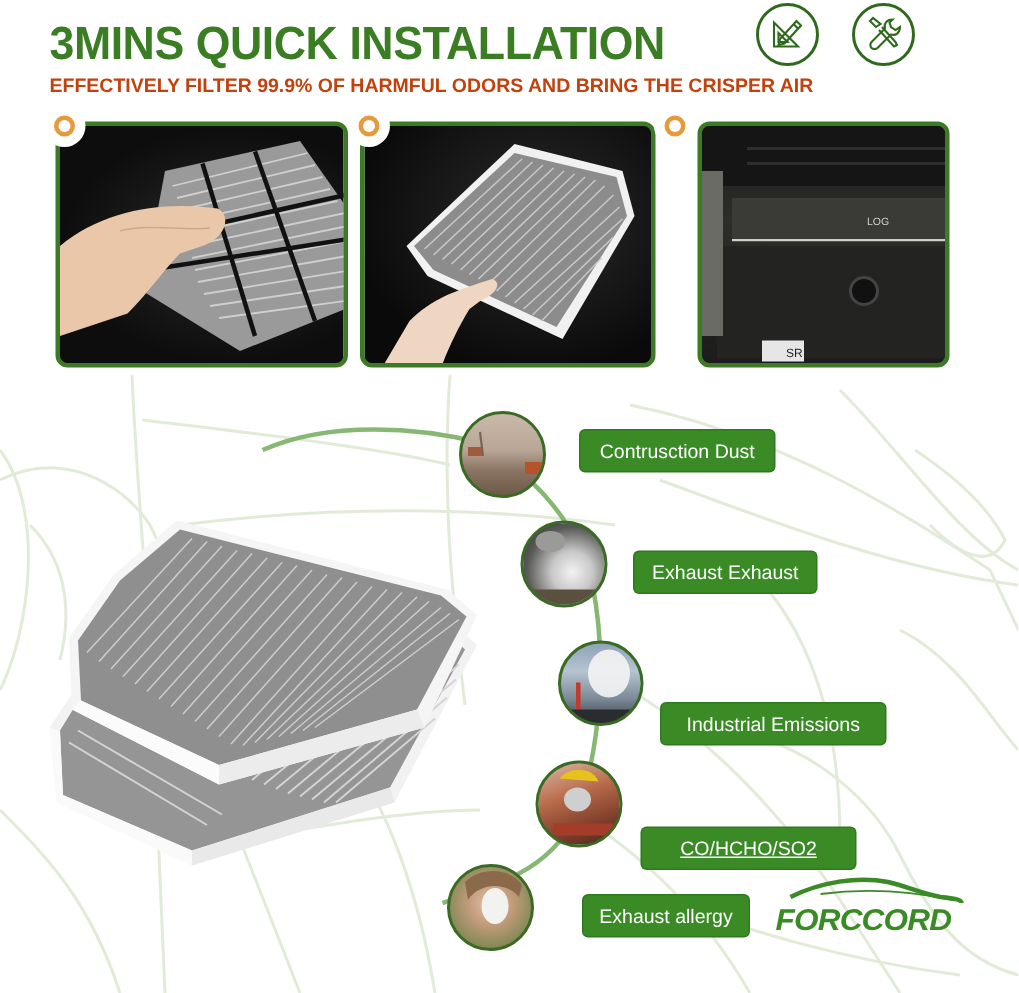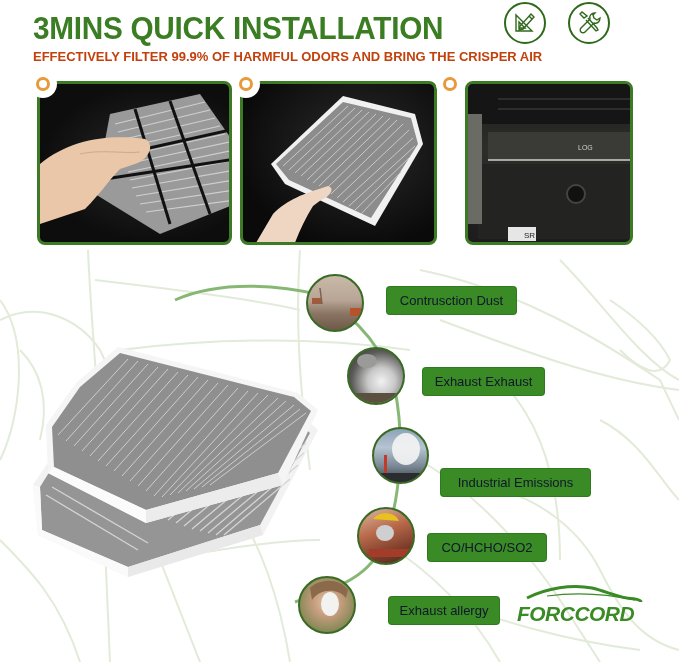--- a/index.html
+++ b/index.html
@@ -44,21 +44,21 @@
   .photo2 { background: radial-gradient(ellipse at 60% 40%, #2b2b2b 0%, #0a0a0a 75%); }
   .photo3 { background: linear-gradient(180deg, #1b1b1b 0%, #2d2d2a 40%, #1c1c1c 100%); }
 
   .pollutant-line { position: absolute; left: 0; top: 240px; width: 679px; height: 422px; z-index: 1; }
 
   .circle-photo {
     position: absolute; border-radius: 50%; border: 2px solid #3a6b24; overflow: hidden; z-index: 3;
   }
   .label-btn {
     position: absolute; height: 27px; background: #3a8a26; border-radius: 3px;
-    color: #0f172a; font-size: 13px; font-weight: 400; z-index: 3;
+    color: #ffffff; font-size: 13px; font-weight: 400; z-index: 3;
     display: flex; align-items: center; justify-content: center; white-space: nowrap;
     box-shadow: 0 0 0 1px #2f7a1f;
   }
 
   .filter-img { position: absolute; left: 28px; top: 345px; width: 300px; height: 235px; z-index: 2; }
 
   .logo { position: absolute; left: 517px; top: 584px; width: 130px; height: 42px; z-index: 3; }
   .logo-text {
     position: absolute; left: 0; bottom: 0; font-size: 20px; font-weight: 700; font-style: italic;
     color: #3a8a26; letter-spacing: -0.5px; transform: scaleX(1.05); transform-origin: left;
@@ -264,21 +264,21 @@
 </div>
 <div class="label-btn" style="left:441px; top:441px; width:149px;margin-top:28px;">Industrial Emissions</div>
 
 <div class="circle-photo" style="left:357px; top:507px; width:58px; height:58px; background: linear-gradient(160deg,#d9b8a5 0%,#b86a4a 40%,#7a3c2a 75%,#4a2a1e 100%);">
   <svg width="58" height="58" viewBox="0 0 58 58">
       <path d="M14 10 C20 2 36 2 40 12 Z" fill="#e8c21c"></path>
       <ellipse cx="26" cy="24" rx="9" ry="8" fill="#cfcfcf"></ellipse>
       <rect x="10" y="40" width="40" height="8" fill="#a43c2a"></rect>
     </svg>
 </div>
-<div class="label-btn" style="left:428px; top:534px; width:118px;">CO/HCHO/SO2</div>
+<div class="label-btn" style="left:428px; top:552px; width:142px;text-decoration:underline;">CO/HCHO/SO2</div>
 
 <div class="circle-photo" style="left:298px; top:576px; width:58px; height:58px; background: radial-gradient(circle at 50% 45%, #e2c3a8 0%, #c49c7c 35%, #8a8a5a 70%, #5a6a3a 100%);">
   <svg width="58" height="58" viewBox="0 0 58 58">
       <ellipse cx="30" cy="26" rx="9" ry="12" fill="#f2f2f0"></ellipse>
       <path d="M10 10 C20 0 40 0 48 12 L46 20 C38 10 20 10 12 22 Z" fill="#8a6a4a"></path>
     </svg>
 </div>
 <div class="label-btn" style="left:389px; top:597px; width:110px;">Exhaust allergy</div>
 
 <div class="logo">

